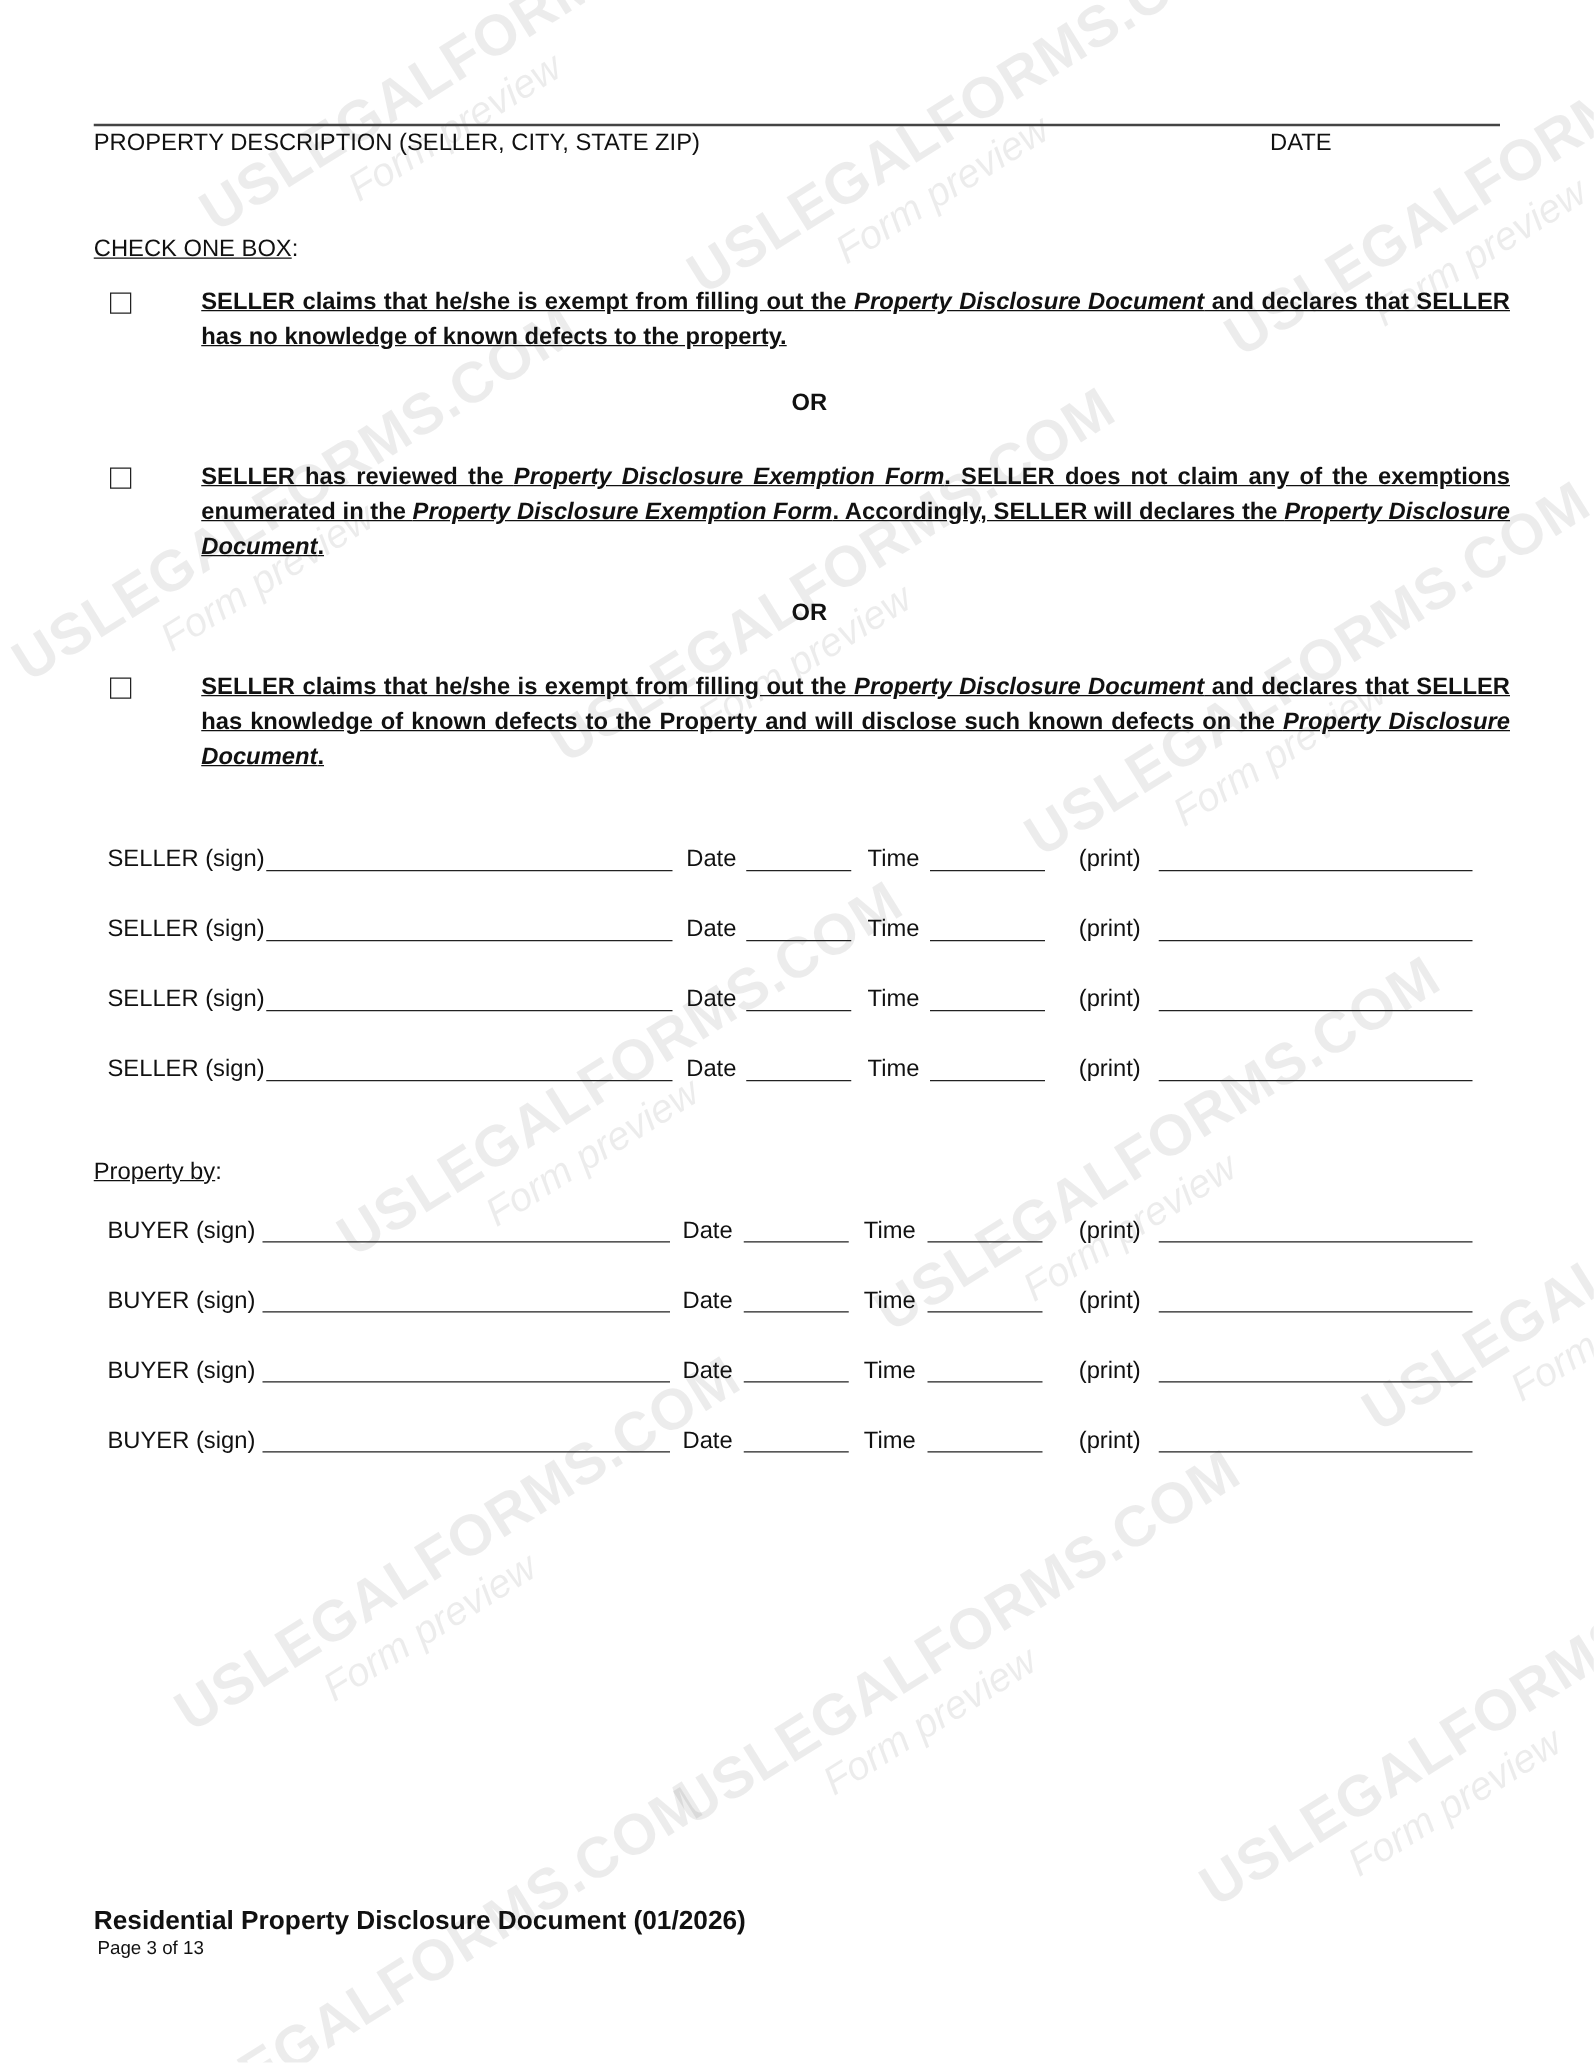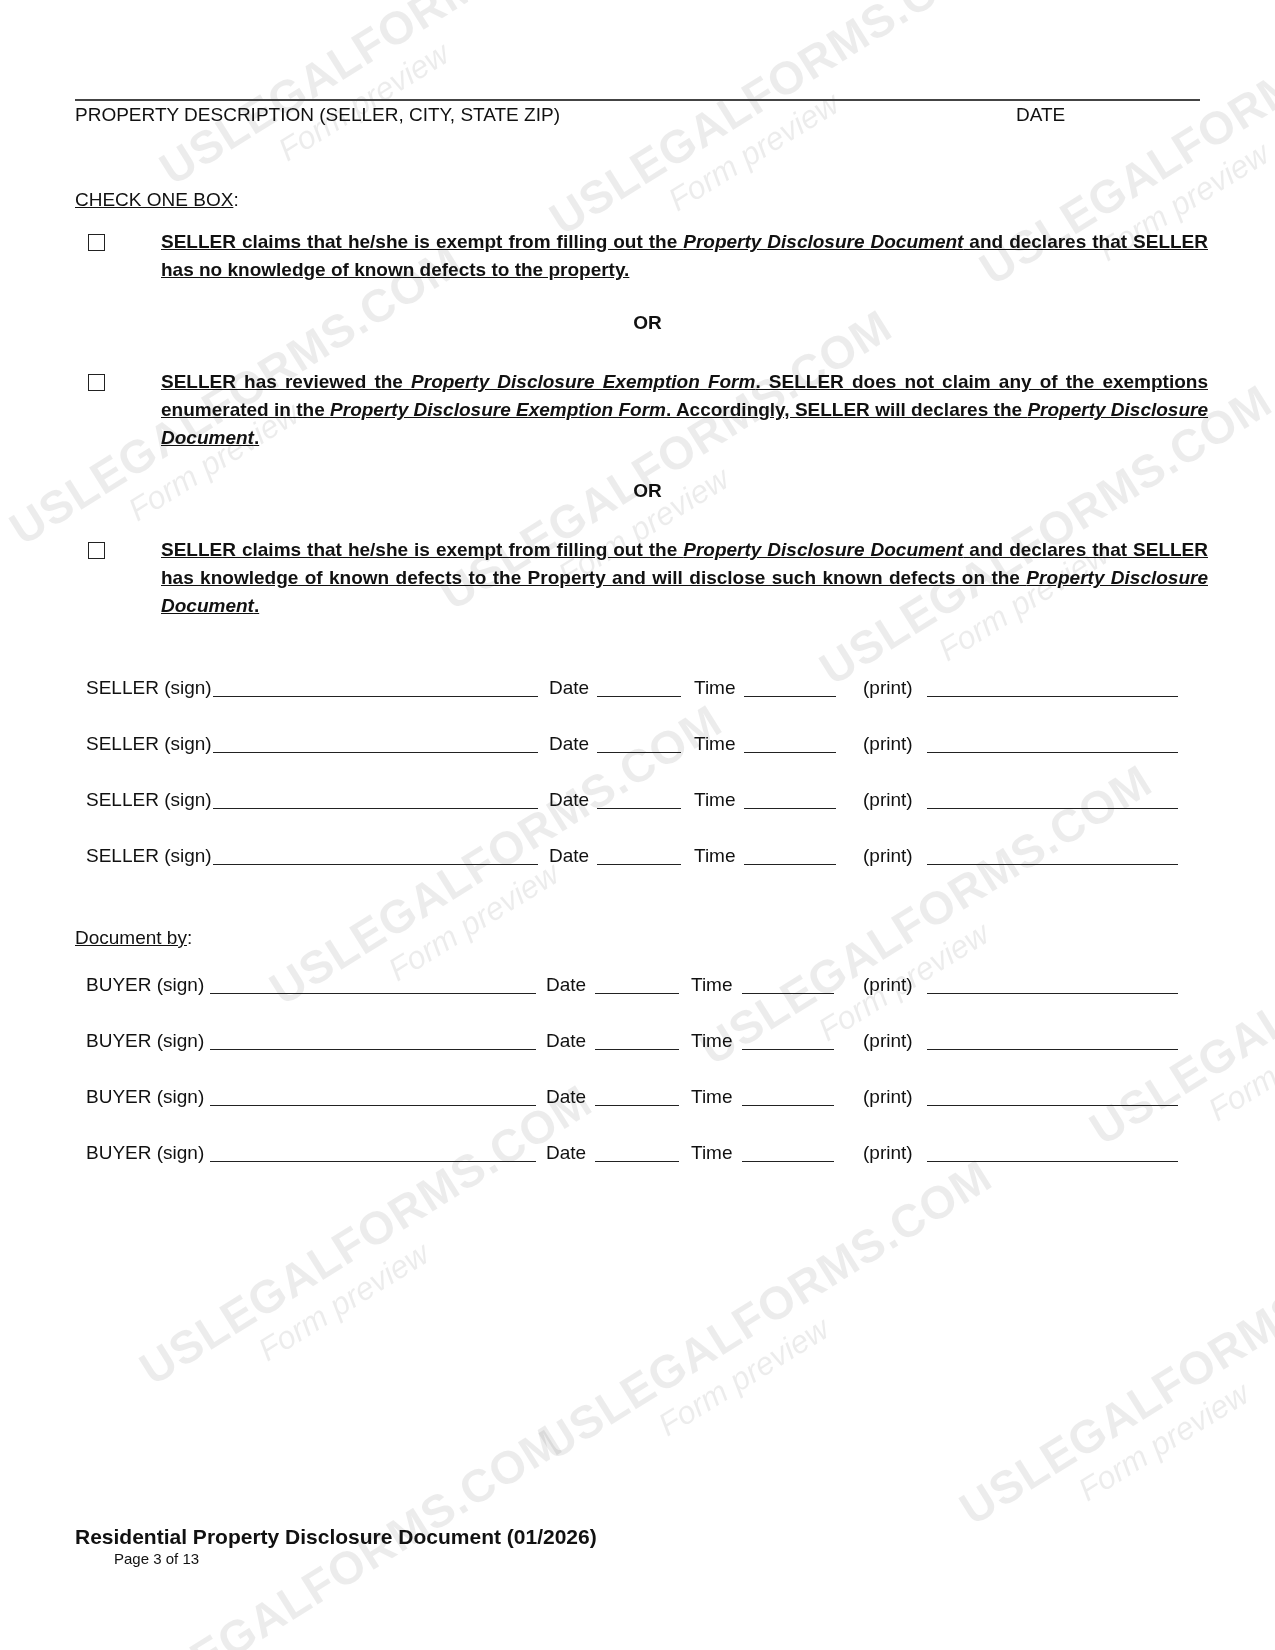--- a/index.html
+++ b/index.html
@@ -26,21 +26,21 @@
                line-height: 28px; text-align: justify; text-decoration: underline; }
   .item-text i { font-style: italic; }
 
   .or { position: absolute; left: 0; width: 1295px; text-align: center; font-size: 19px; font-weight: bold; }
 
   .sig-row { position: absolute; left: 86px; height: 26px; font-size: 19px; white-space: nowrap; }
   .sig-row span { position: absolute; top: 0; }
   .line { position: absolute; top: 19px; height: 0; border-top: 1.5px solid #222; }
 
   .footer-title { position: absolute; left: 75px; top: 1525px; font-size: 21px; font-weight: bold; }
-  .footer-page { position: absolute; left: 78px; top: 1550px; font-size: 15px; margin-left: 36px; }
+  .footer-page { position: absolute; left: 78px; top: 1550px; font-size: 15px; }
 </style>
 </head>
 <body>
 
 <div class="page">
 
   <div class="watermark" style="left:150px; top:150px;">
     <span class="big">USLEGALFORMS.COM</span>
       <span class="small">Form preview</span>
   </div>
@@ -157,21 +157,21 @@
     <span style="left:0;">SELLER (sign)</span>
     <div class="line" style="left:127px; width:325px;"></div>
     <span style="left:463px;">Date</span>
     <div class="line" style="left:511px; width:84px;"></div>
     <span style="left:608px;">Time</span>
     <div class="line" style="left:658px; width:92px;"></div>
     <span style="left:777px;">(print)</span>
     <div class="line" style="left:841px; width:251px;"></div>
   </div>
 
-  <div class="section-head" style="top:927px;"><u>Document by</u><span>:</span></div>
+  <div class="section-head" style="top:927px;"><u>Property by</u><span>:</span></div>
 
   <div class="sig-row" style="top:974px;">
     <span style="left:0;">BUYER (sign)</span>
     <div class="line" style="left:124px; width:326px;"></div>
     <span style="left:460px;">Date</span>
     <div class="line" style="left:509px; width:84px;"></div>
     <span style="left:605px;">Time</span>
     <div class="line" style="left:656px; width:92px;"></div>
     <span style="left:777px;">(print)</span>
     <div class="line" style="left:841px; width:251px;"></div>

